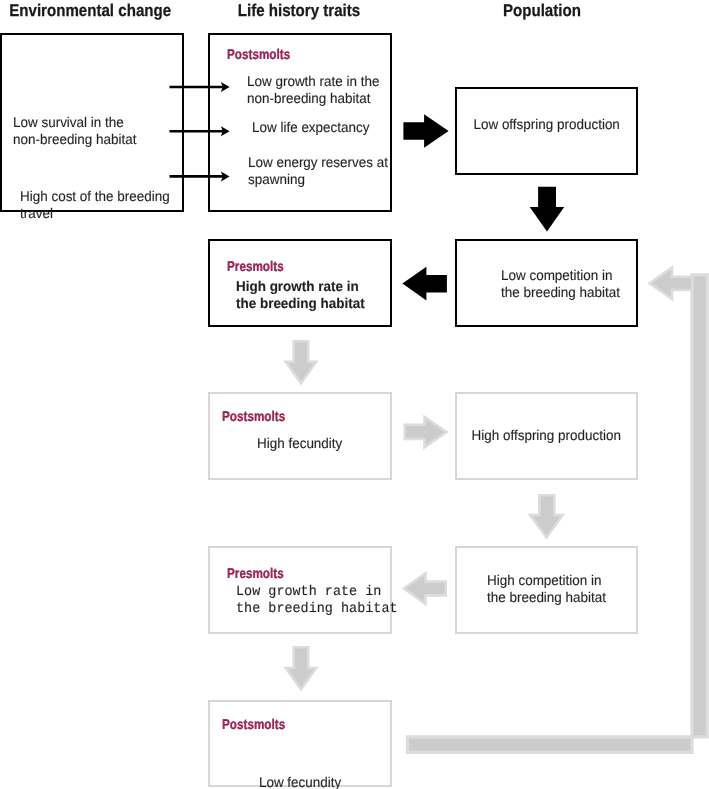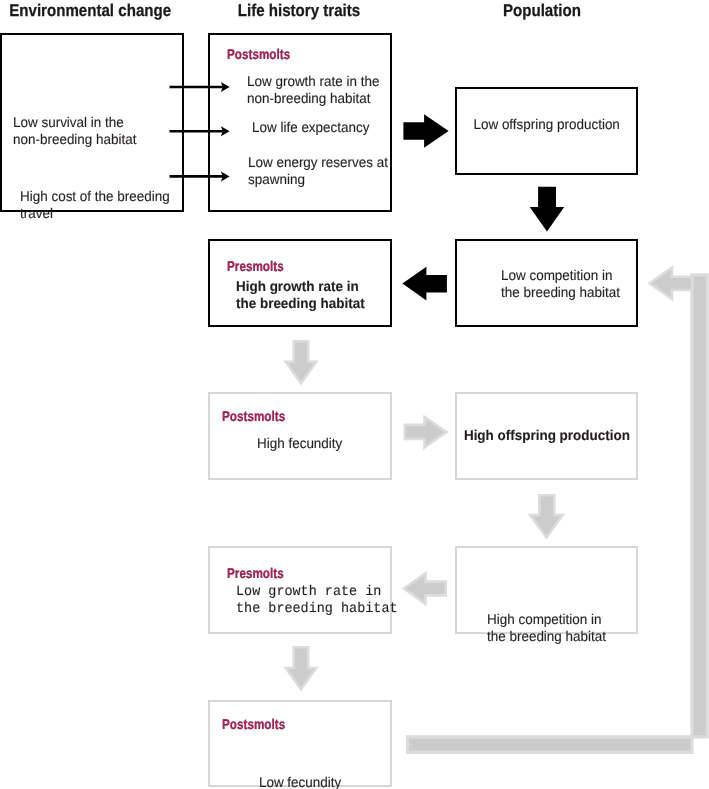--- a/index.html
+++ b/index.html
@@ -109,31 +109,31 @@
   <div class="box-text" style="left:236px; top:277.9px;font-weight:bold;">
     <div><span>High growth rate in</span></div>
     <div><span>the breeding habitat</span></div>
   </div>
 
   <div class="box-title" style="left:222.0px; top:409.4px;"><span>Postsmolts</span></div>
   <div class="box-text centered" style="left:208px; top:435px; width:184px;">
     <div><span>High fecundity</span></div>
   </div>
 
-  <div class="box-text centered" style="left:455px; top:427.1px; width:183px;font-weight:bold;">
+  <div class="box-text centered" style="left:455px; top:427.1px; width:183px;">
     <div><span>High offspring production</span></div>
   </div>
 
   <div class="box-title" style="left:226.7px; top:566.2px;"><span>Presmolts</span></div>
   <div class="box-text" style="left:236px; top:584.3px;font-family:Liberation Mono, monospace;">
     <div><span>Low growth rate in</span></div>
     <div><span>the breeding habitat</span></div>
   </div>
 
-  <div class="box-text" style="left:487px; top:572.1px;margin-top:39px;">
+  <div class="box-text" style="left:487px; top:572.1px;">
     <div><span>High competition in</span></div>
     <div><span>the breeding habitat</span></div>
   </div>
 
   <div class="box-title" style="left:222.0px; top:717px;"><span>Postsmolts</span></div>
   <div class="box-text centered" style="left:208px; top:742.1px; width:184px;margin-top:32px;">
     <div><span>Low fecundity</span></div>
   </div>
 
   <svg class="arrows" viewBox="0 0 709 789" width="709" height="789">

